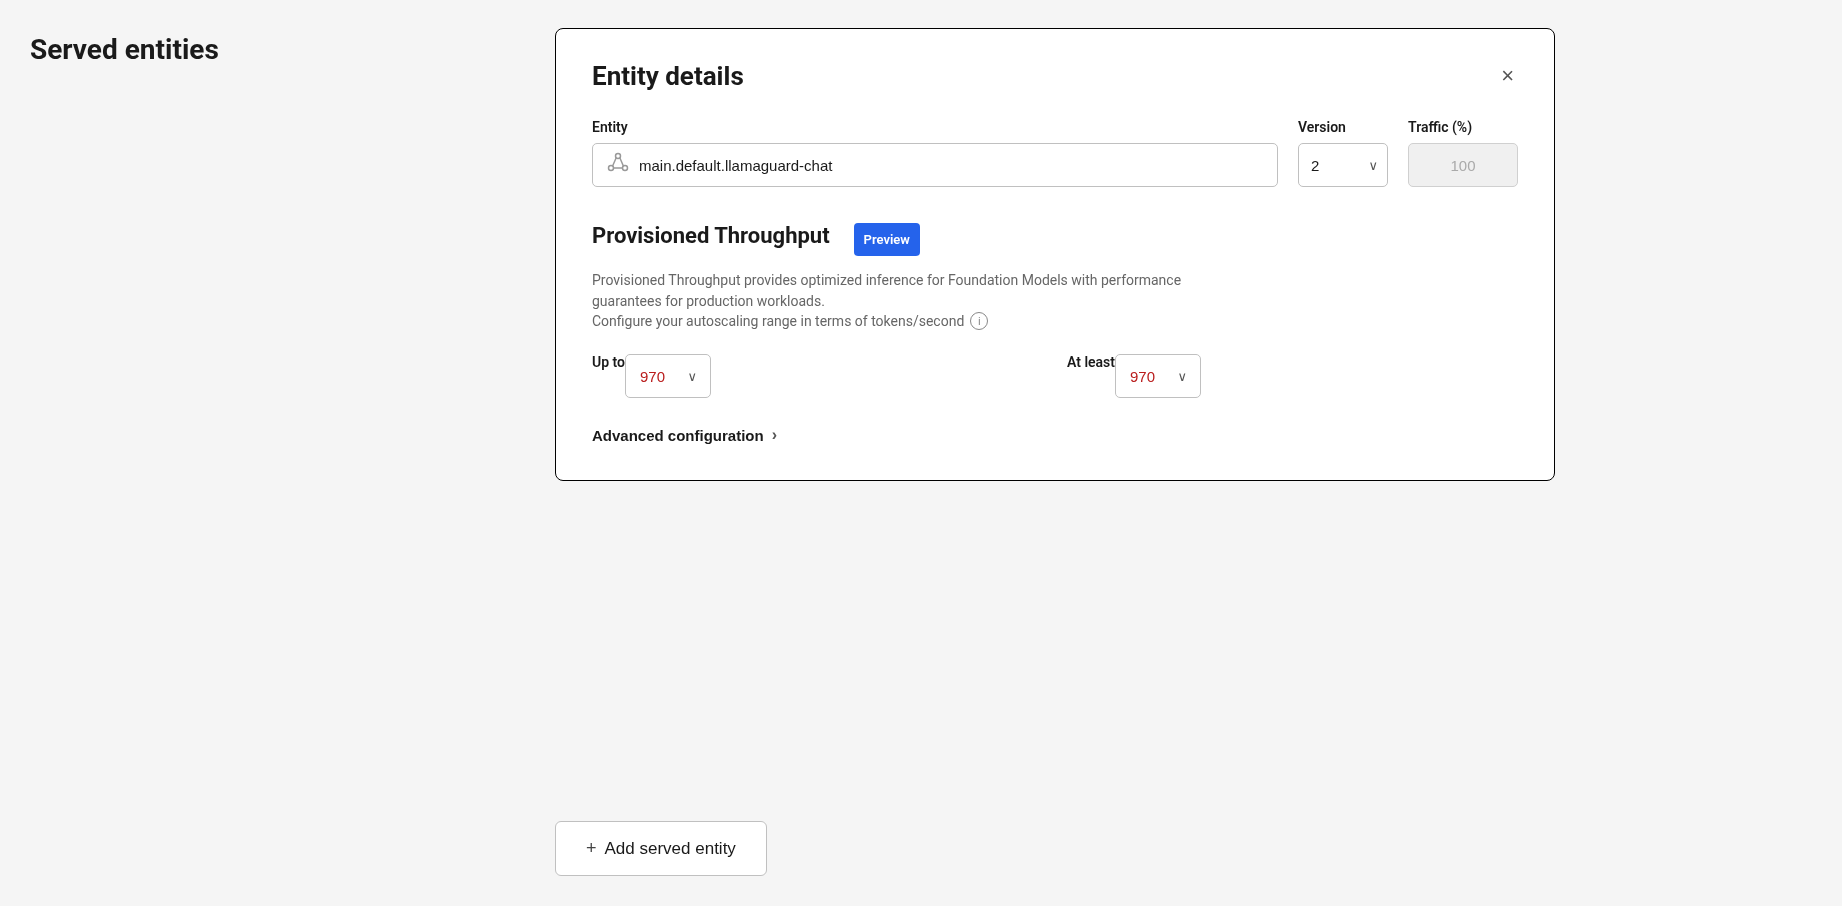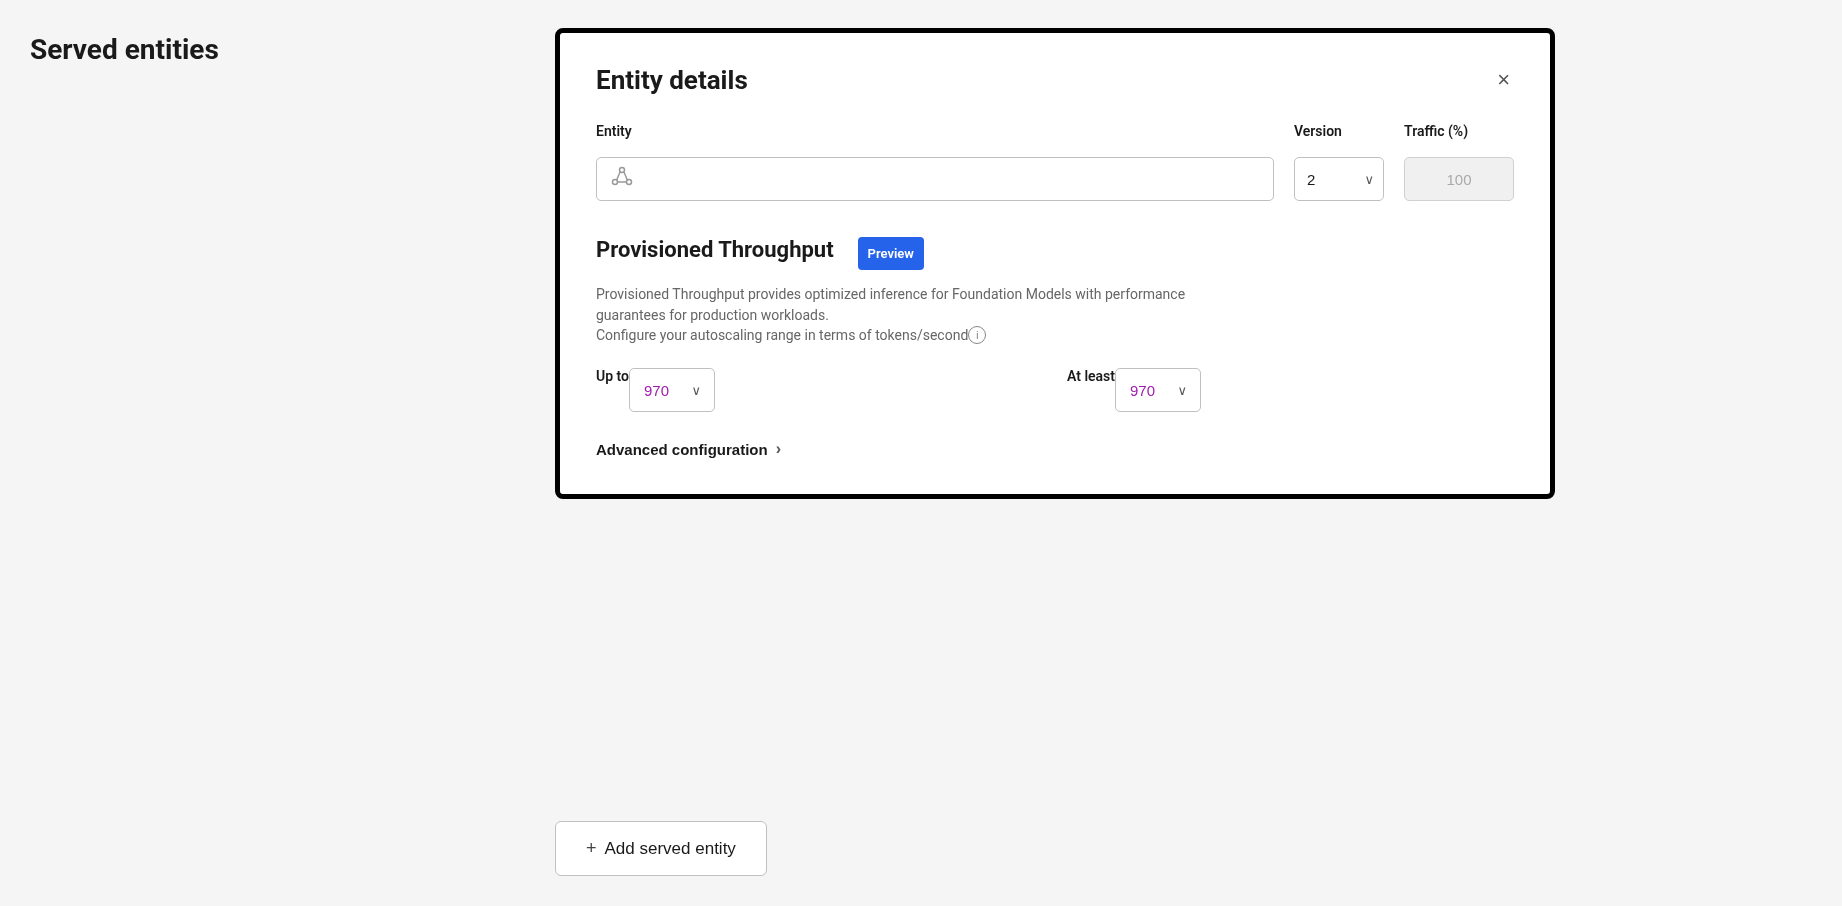--- a/index.html
+++ b/index.html
@@ -31,21 +31,21 @@
       font-weight: 700;
       color: #1a1a1a;
     }
 
     .modal-container {
       position: absolute;
       top: 28px;
       left: 555px;
       width: 1000px;
       background: #ffffff;
-      border: 5px solid #000000;
+      border: 1px solid #000000;
       border-radius: 8px;
       padding: 32px 36px 36px 36px;
     }
 
     .modal-header {
       display: flex;
       justify-content: space-between;
       align-items: center;
       margin-bottom: 28px;
     }
@@ -72,21 +72,21 @@
     .entity-row {
       display: flex;
       align-items: flex-end;
       gap: 20px;
       margin-bottom: 28px;
     }
 
     .field-group {
       display: flex;
       flex-direction: column;
-      gap: 18px;
+      gap: 8px;
     }
 
     .field-group.entity-field {
       flex: 1;
     }
 
     .field-label {
       font-size: 14px;
       font-weight: 600;
       color: #1a1a1a;
@@ -186,21 +186,21 @@
       color: #666;
       line-height: 1.5;
       margin-bottom: 0;
     }
 
     .autoscaling-note {
       font-size: 14px;
       color: #666;
       display: flex;
       align-items: center;
-      gap: 0;
+      gap: 6px;
       margin-bottom: 24px;
     }
 
     .info-icon {
       width: 18px;
       height: 18px;
       border: 1.5px solid #888;
       border-radius: 50%;
       display: inline-flex;
       align-items: center;
@@ -233,21 +233,21 @@
       position: relative;
     }
 
     .throughput-select-wrapper select {
       width: 100%;
       height: 44px;
       border: 1px solid #c0c0c0;
       border-radius: 5px;
       padding: 0 36px 0 14px;
       font-size: 15px;
-      color: #a21caf;
+      color: #b91c1c;
       background: #fff;
       appearance: none;
       -webkit-appearance: none;
       cursor: pointer;
     }
 
     .throughput-select-wrapper::after {
       content: '∨';
       position: absolute;
       right: 14px;
@@ -319,20 +319,21 @@
           
           <svg width="22" height="22" viewBox="0 0 22 22" fill="none" xmlns="http://www.w3.org/2000/svg">
             <circle cx="11" cy="4" r="2.5" stroke="#999" stroke-width="1.5"></circle>
             <circle cx="4" cy="16" r="2.5" stroke="#999" stroke-width="1.5"></circle>
             <circle cx="18" cy="16" r="2.5" stroke="#999" stroke-width="1.5"></circle>
             <line x1="9.2" y1="5.8" x2="5.5" y2="14.2" stroke="#999" stroke-width="1.5"></line>
             <line x1="12.8" y1="5.8" x2="16.5" y2="14.2" stroke="#999" stroke-width="1.5"></line>
             <line x1="6.5" y1="16" x2="15.5" y2="16" stroke="#999" stroke-width="1.5"></line>
           </svg>
         </span>
+        <input class="entity-input" type="text" value="main.default.llamaguard-chat" style="">
       </div>
     </div>
 
     <div class="field-group">
       <label class="field-label">Version</label>
       <div class="version-select-wrapper">
         <select>
           <option value="1">1</option>
           <option value="2" selected="">2</option>
           <option value="3">3</option>

